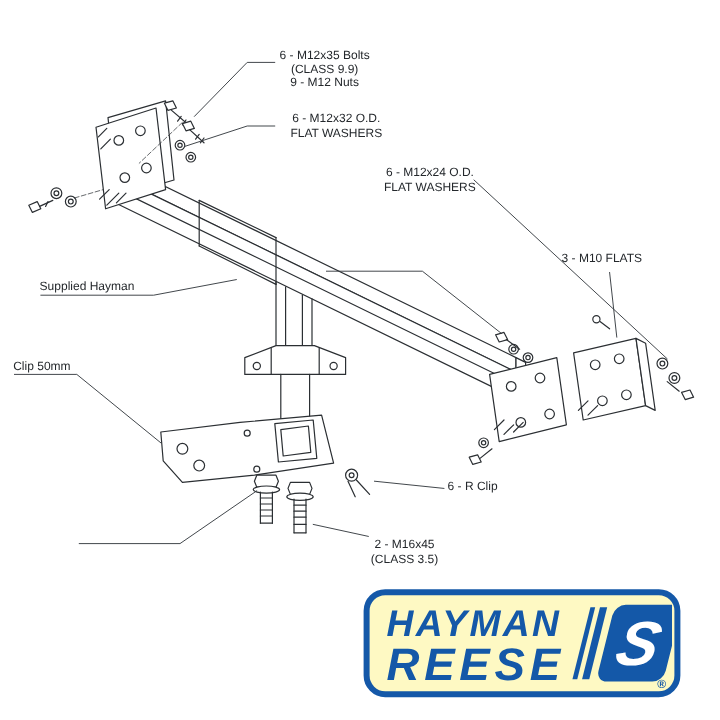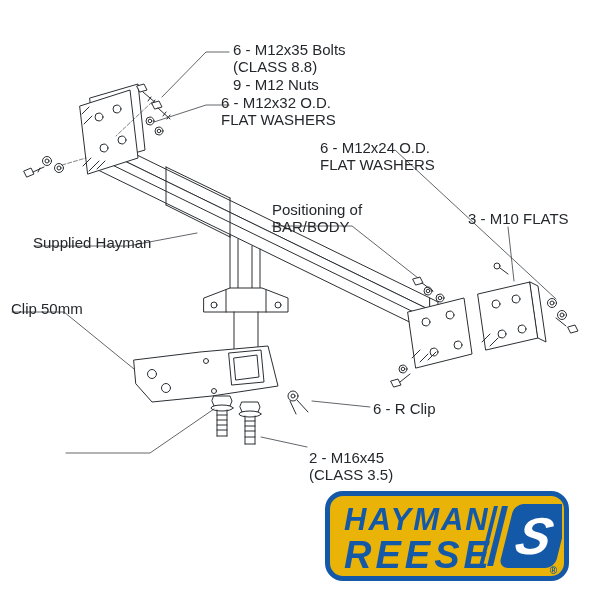--- a/index.html
+++ b/index.html
@@ -3,37 +3,37 @@
 <meta charset="utf-8">
 <style>
   :root{ --blue:#1458a8; --ink:#2b2f33; }
   html,body{margin:0;padding:0;background:#fff;}
   .stage{
     position:relative;width:600px;height:600px;background:#fff;overflow:hidden;
     font-family:"Liberation Sans",sans-serif;color:var(--ink);
   }
   svg.diagram{position:absolute;left:0;top:0;}
   .lbl{
-    position:absolute;font-size:15px;line-height:1.15;color:#24282c;
-    white-space:nowrap;letter-spacing:0;
+    position:absolute;font-size:10px;line-height:1.15;color:#24282c;
+    white-space:nowrap;letter-spacing:0;text-align:center;
   }
   .l0{left:233px;top:41px}
-  .l1{left:221px;top:94px}
+  .l1{left:242px;top:94px}
   .l2{left:320px;top:139px}
   .l3{left:272px;top:201px}
   .l4{left:468px;top:210px}
   .l5{left:33px;top:234px}
   .l6{left:11px;top:300px}
   .l7{left:64px;top:429px}
   .l8{left:373px;top:400px}
   .l9{left:309px;top:449px}
 
   .logo{
-    position:absolute;left:325px;top:491px;width:244px;height:90px;
-    border:5px solid var(--blue);border-radius:18px;background:#eab308;box-sizing:border-box;
+    position:absolute;left:303px;top:491px;width:264px;height:90px;
+    border:5px solid var(--blue);border-radius:18px;background:#fef9c3;box-sizing:border-box;
   }
   .logo-line1{
     position:absolute;left:14px;top:6px;color:var(--blue);
     font-family:"Liberation Sans",sans-serif;font-style:italic;font-weight:700;
     font-size:31px;letter-spacing:2px;
   }
   .logo-line2{
     position:absolute;left:14px;top:38px;color:var(--blue);
     font-family:"Liberation Sans",sans-serif;font-style:italic;font-weight:700;
     font-size:38px;letter-spacing:4px;
@@ -210,34 +210,30 @@
       <polyline points="34,246 128,246 197,233"></polyline>
       <polyline points="12,312 64,312 134,369"></polyline>
       <polyline points="66,453 150,453 214,409"></polyline>
       <polyline points="370,407 312,401"></polyline>
       <polyline points="307,447 261,437"></polyline>
     </g>
   </svg>
 
   <div class="lbl l0">
     <div>6 - M12x35 Bolts</div>
-    <div>(CLASS 8.8)</div>
+    <div>(CLASS 9.9)</div>
     <div>9 - M12 Nuts</div>
   </div>
   <div class="lbl l1">
     <div>6 - M12x32 O.D.</div>
     <div>FLAT WASHERS</div>
   </div>
   <div class="lbl l2">
     <div>6 - M12x24 O.D.</div>
     <div>FLAT WASHERS</div>
-  </div>
-  <div class="lbl l3">
-    <div>Positioning of</div>
-    <div>BAR/BODY</div>
   </div>
   <div class="lbl l4">
     <div>3 - M10 FLATS</div>
   </div>
   <div class="lbl l5">
     <div>Supplied Hayman</div>
   </div>
   <div class="lbl l6">
     <div>Clip 50mm</div>
   </div>

